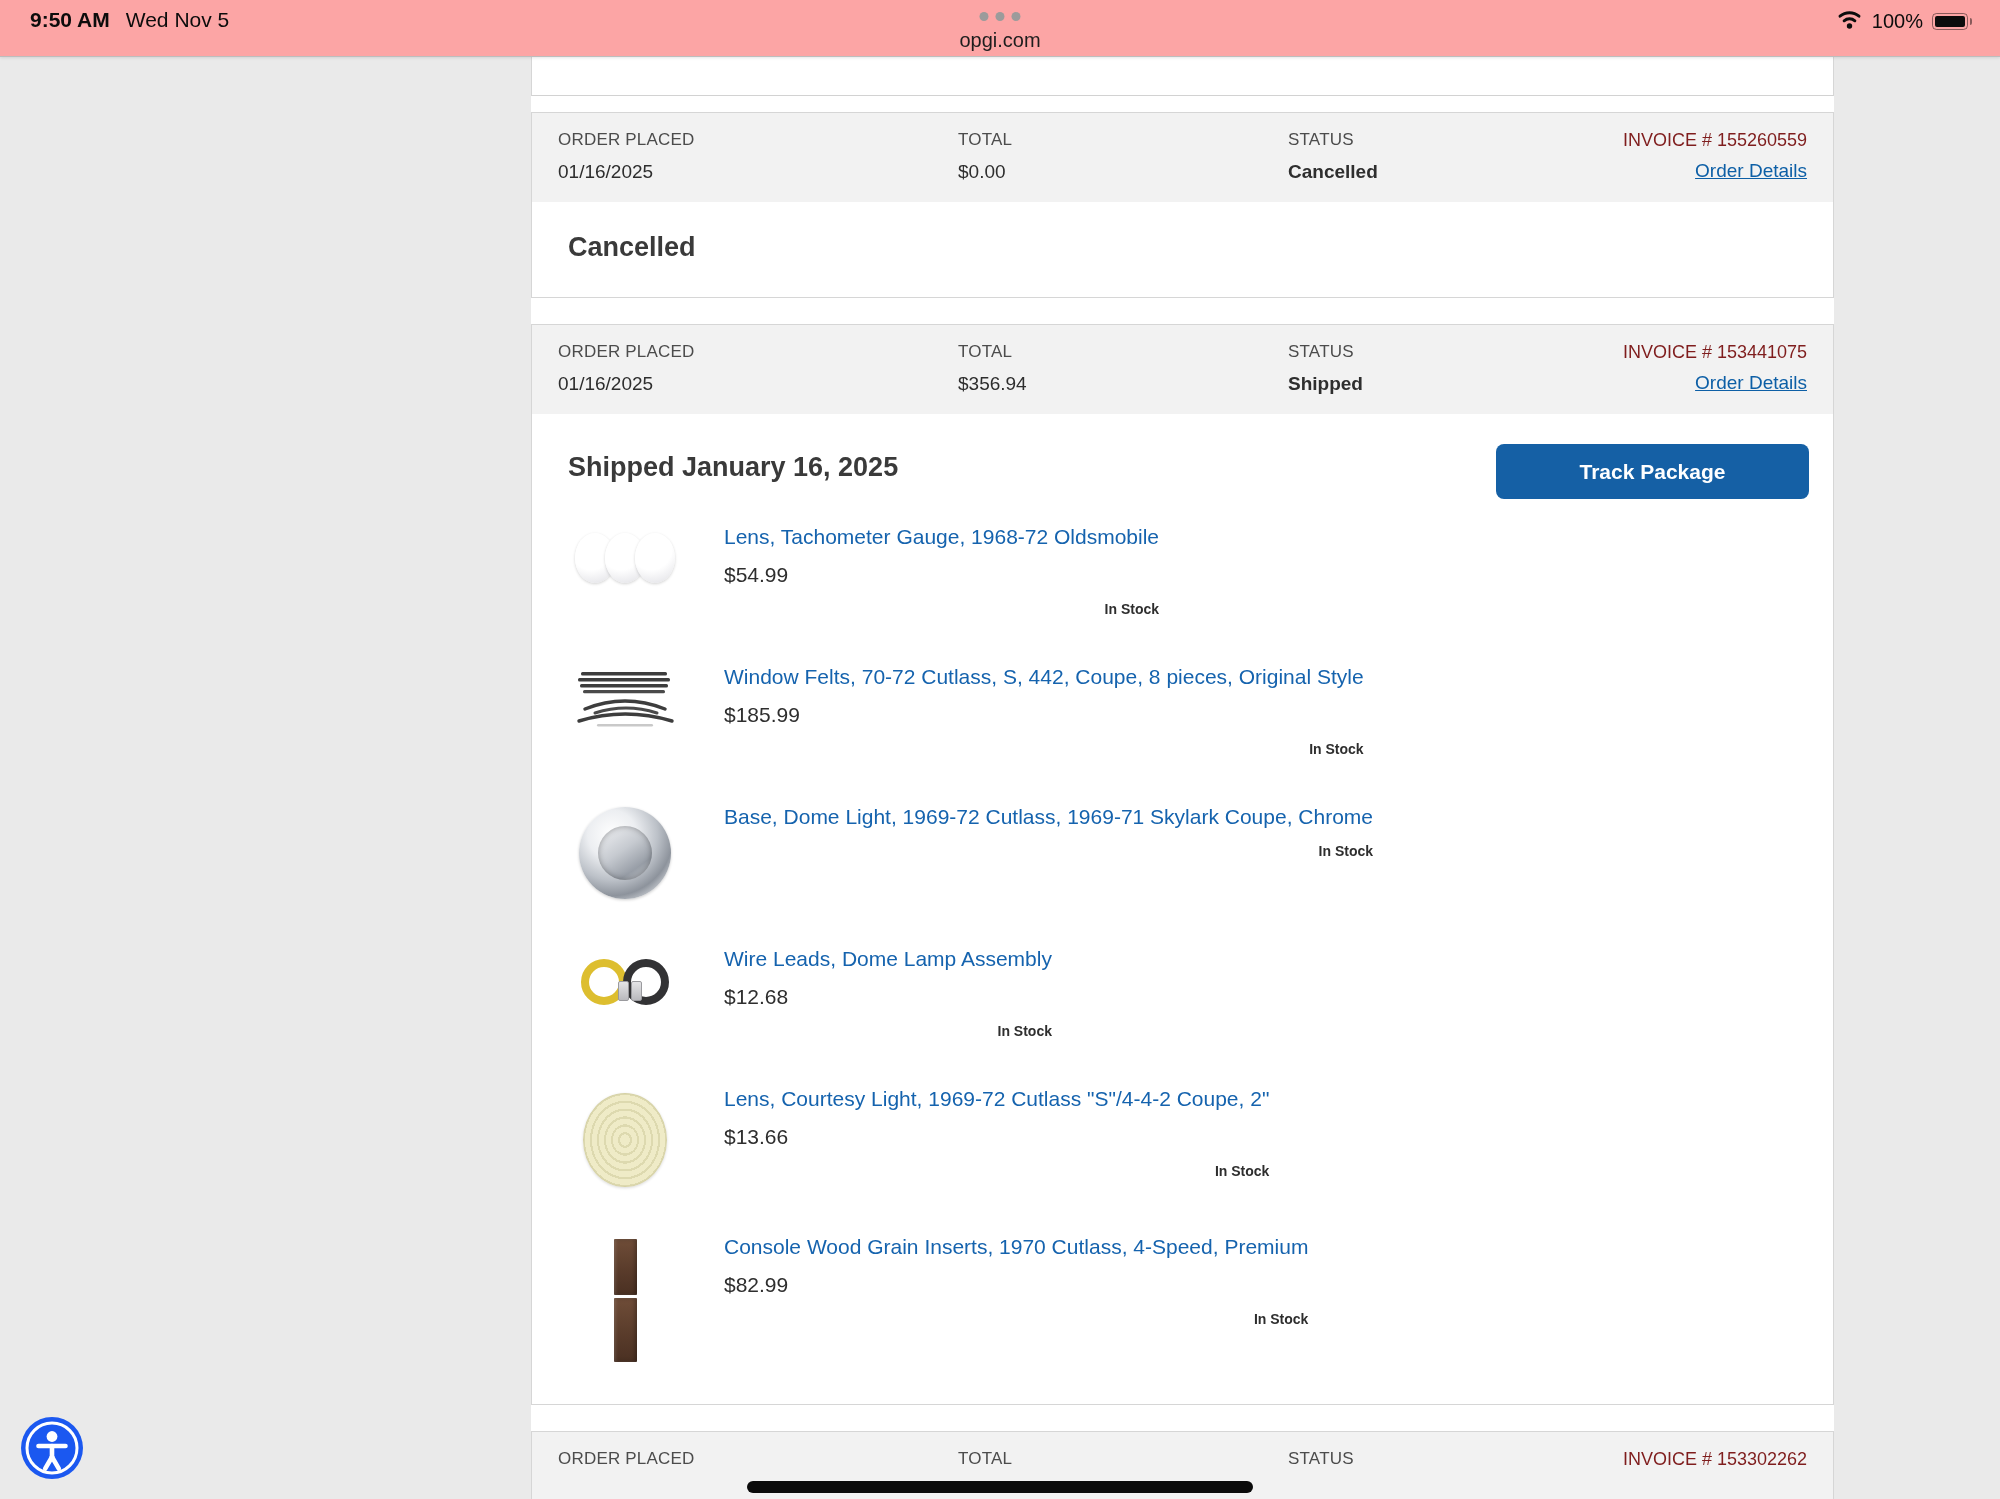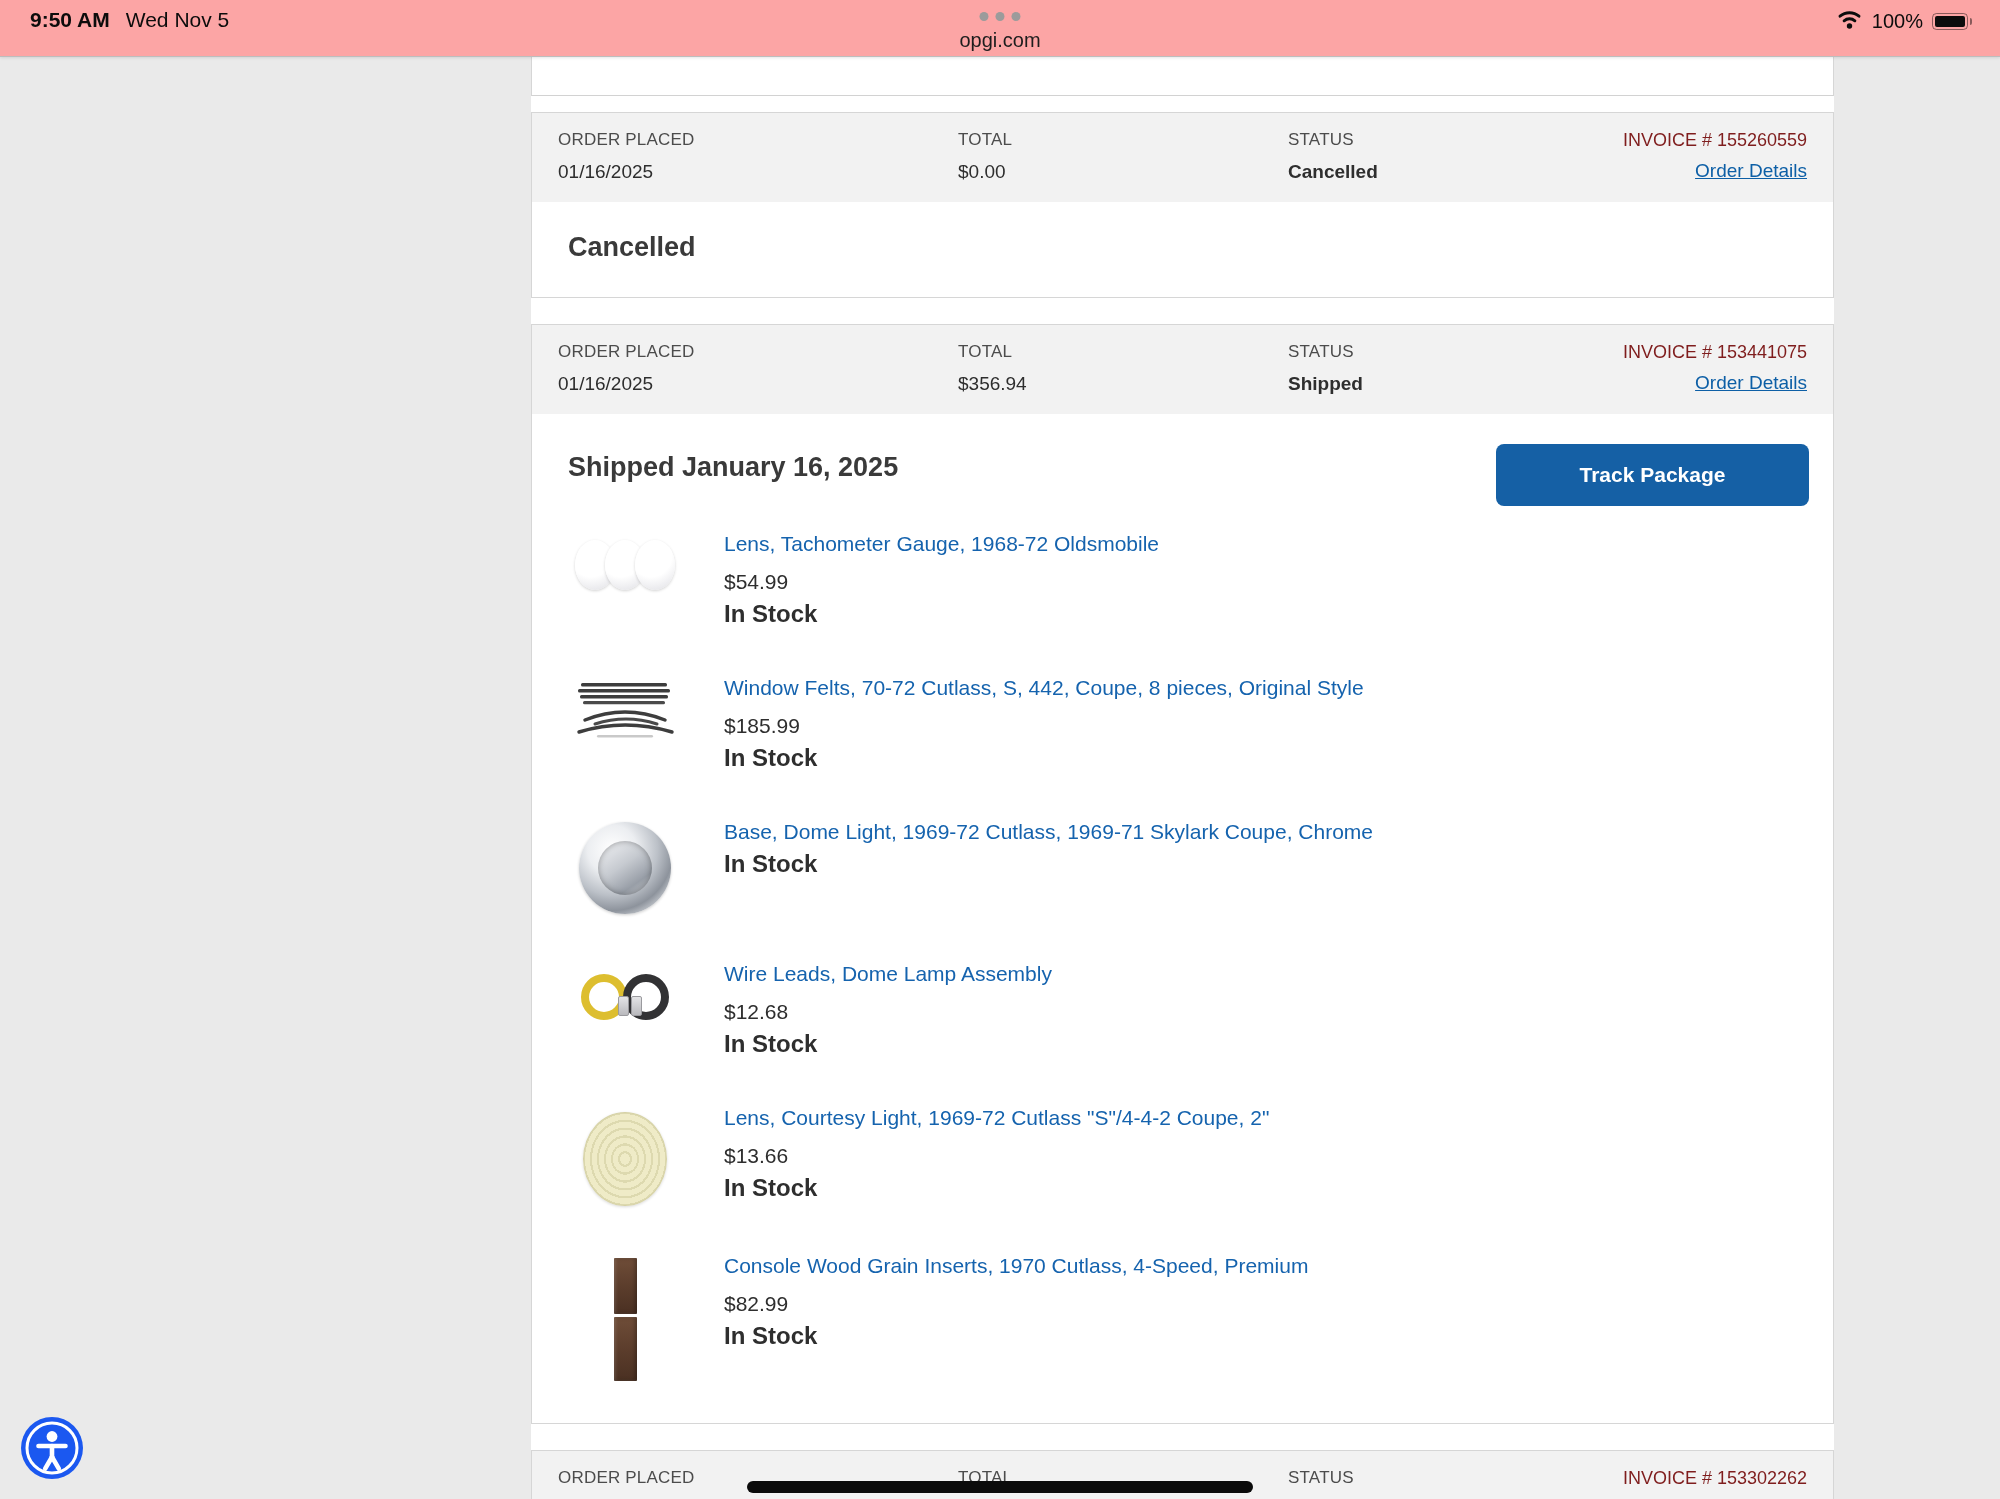--- a/index.html
+++ b/index.html
@@ -71,35 +71,35 @@
   .oh-value { font-size: 19px; color: #2e2e2e; }
   .oh-value.bold { font-weight: 700; }
   .oh-invoice { font-size: 18px; color: #7f1d1d; margin-bottom: 9px; }
   .order-details-link { font-size: 19px; color: #0d5fa6; text-decoration: underline; cursor: pointer; }
 
   .order-body { padding: 30px 24px 34px 36px; }
   .body-heading { font-size: 27px; font-weight: 700; color: #3a3a3a; margin: 0; }
   .body-head-row { display: flex; justify-content: space-between; align-items: flex-start; margin-bottom: 24px; }
   .body-head-row .body-heading { margin-top: 8px; }
   .track-btn {
-    width: 313px; height: 62px;
+    width: 313px; height: 55px;
     background: #1560a5; color: #fff;
     font-family: "Liberation Sans", sans-serif;
     font-size: 21px; font-weight: 700;
     border: none; border-radius: 8px; cursor: pointer;
   }
 
   
   .item { display: flex; margin-bottom: 46px; }
   .item:last-child { margin-bottom: 8px; }
   .thumb { width: 114px; flex: none; display: flex; justify-content: center; align-items: flex-start; padding-top: 4px; }
   .item-info { margin-left: 42px; }
   .item-title { font-size: 21px; color: #1563ae; text-decoration: none; display: inline-block; margin-top: 2px; cursor: pointer; }
   .item-price { font-size: 21px; color: #2e2e2e; margin-top: 14px; }
-  .item-stock { font-size: 24px; font-weight: 700; color: #2e2e2e; margin-top: 6px; }
+  .item-stock { font-size: 14px; font-weight: 700; color: #2e2e2e; margin-top: 14px; text-align: right; }
 
   
   .t-lenses { display: flex; padding-top: 6px; }
   .t-lenses i {
     display: block; width: 40px; height: 50px; border-radius: 50%;
     background: radial-gradient(circle at 40% 32%, #ffffff 50%, #ececef 78%, #d9d9de 100%);
     box-shadow: 0 1px 3px rgba(0,0,0,.18);
   }
   .t-lenses i + i { margin-left: -10px; }
 

